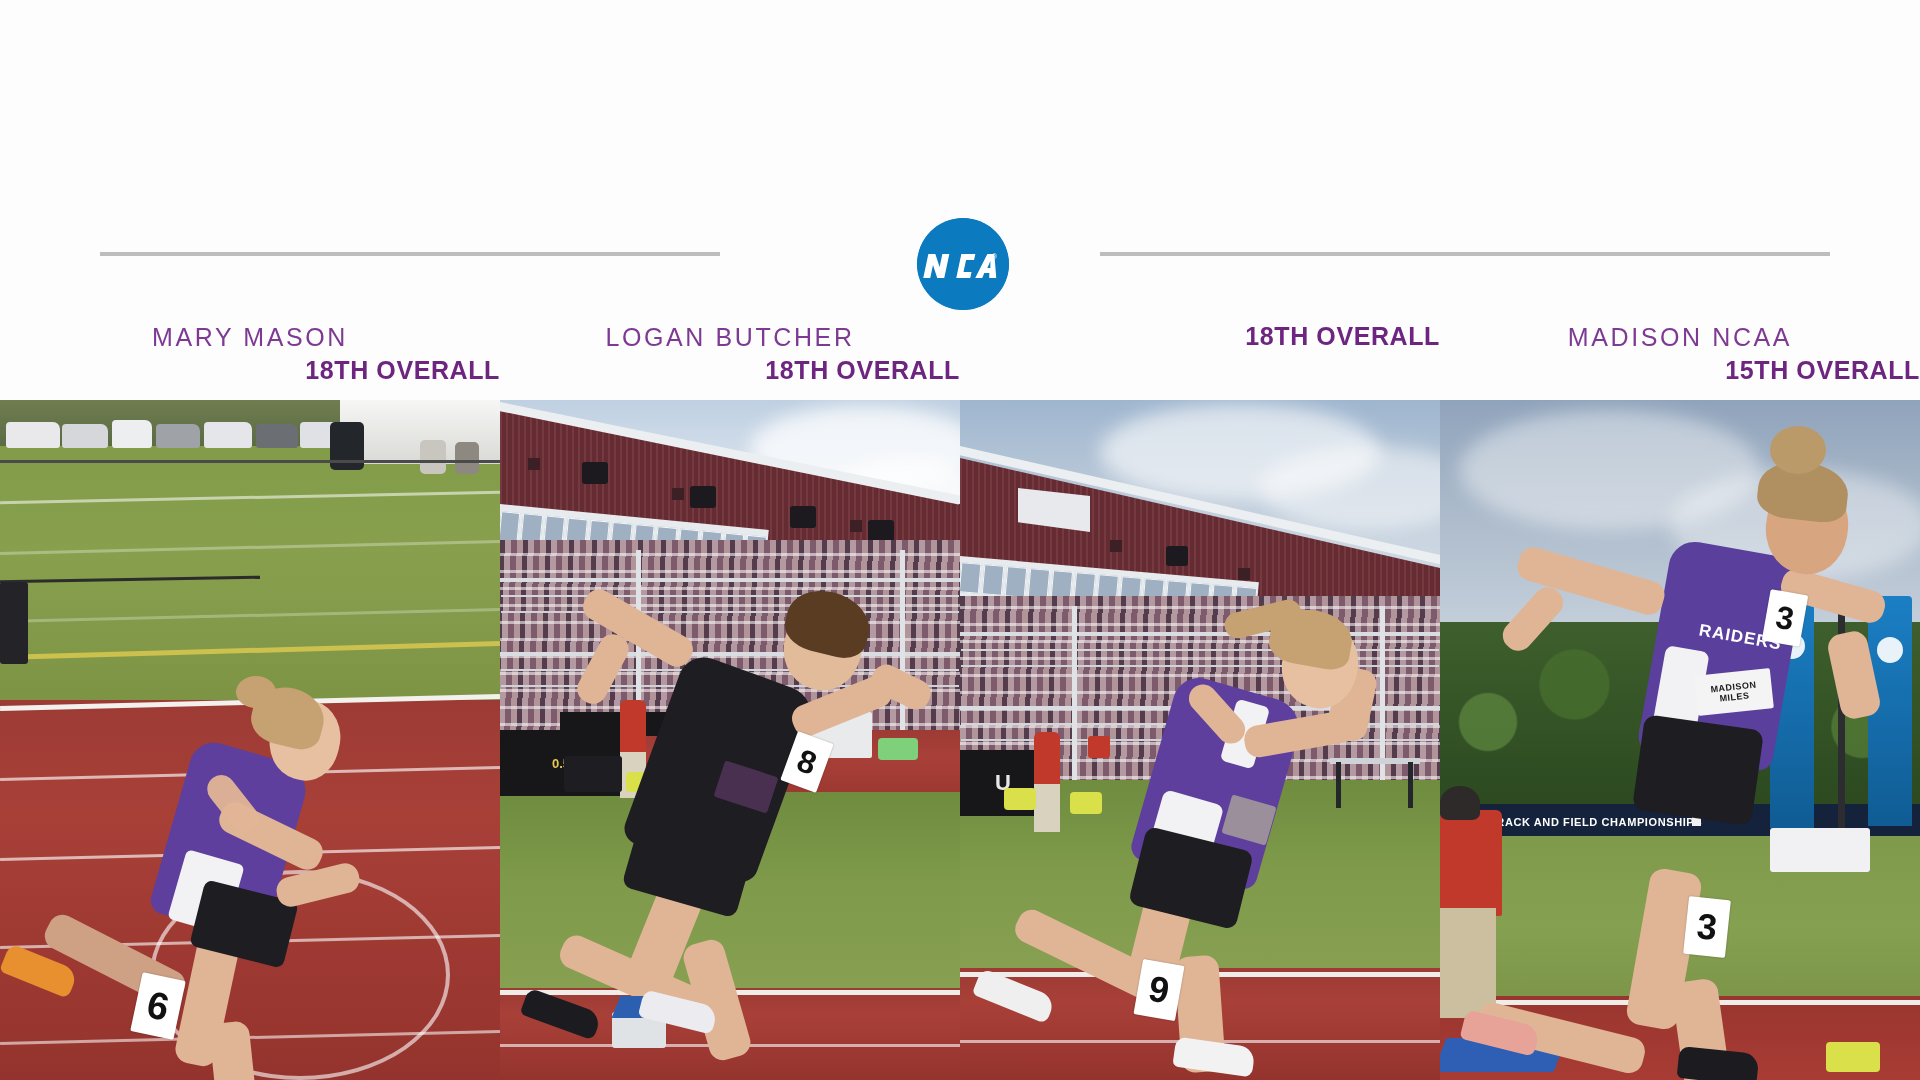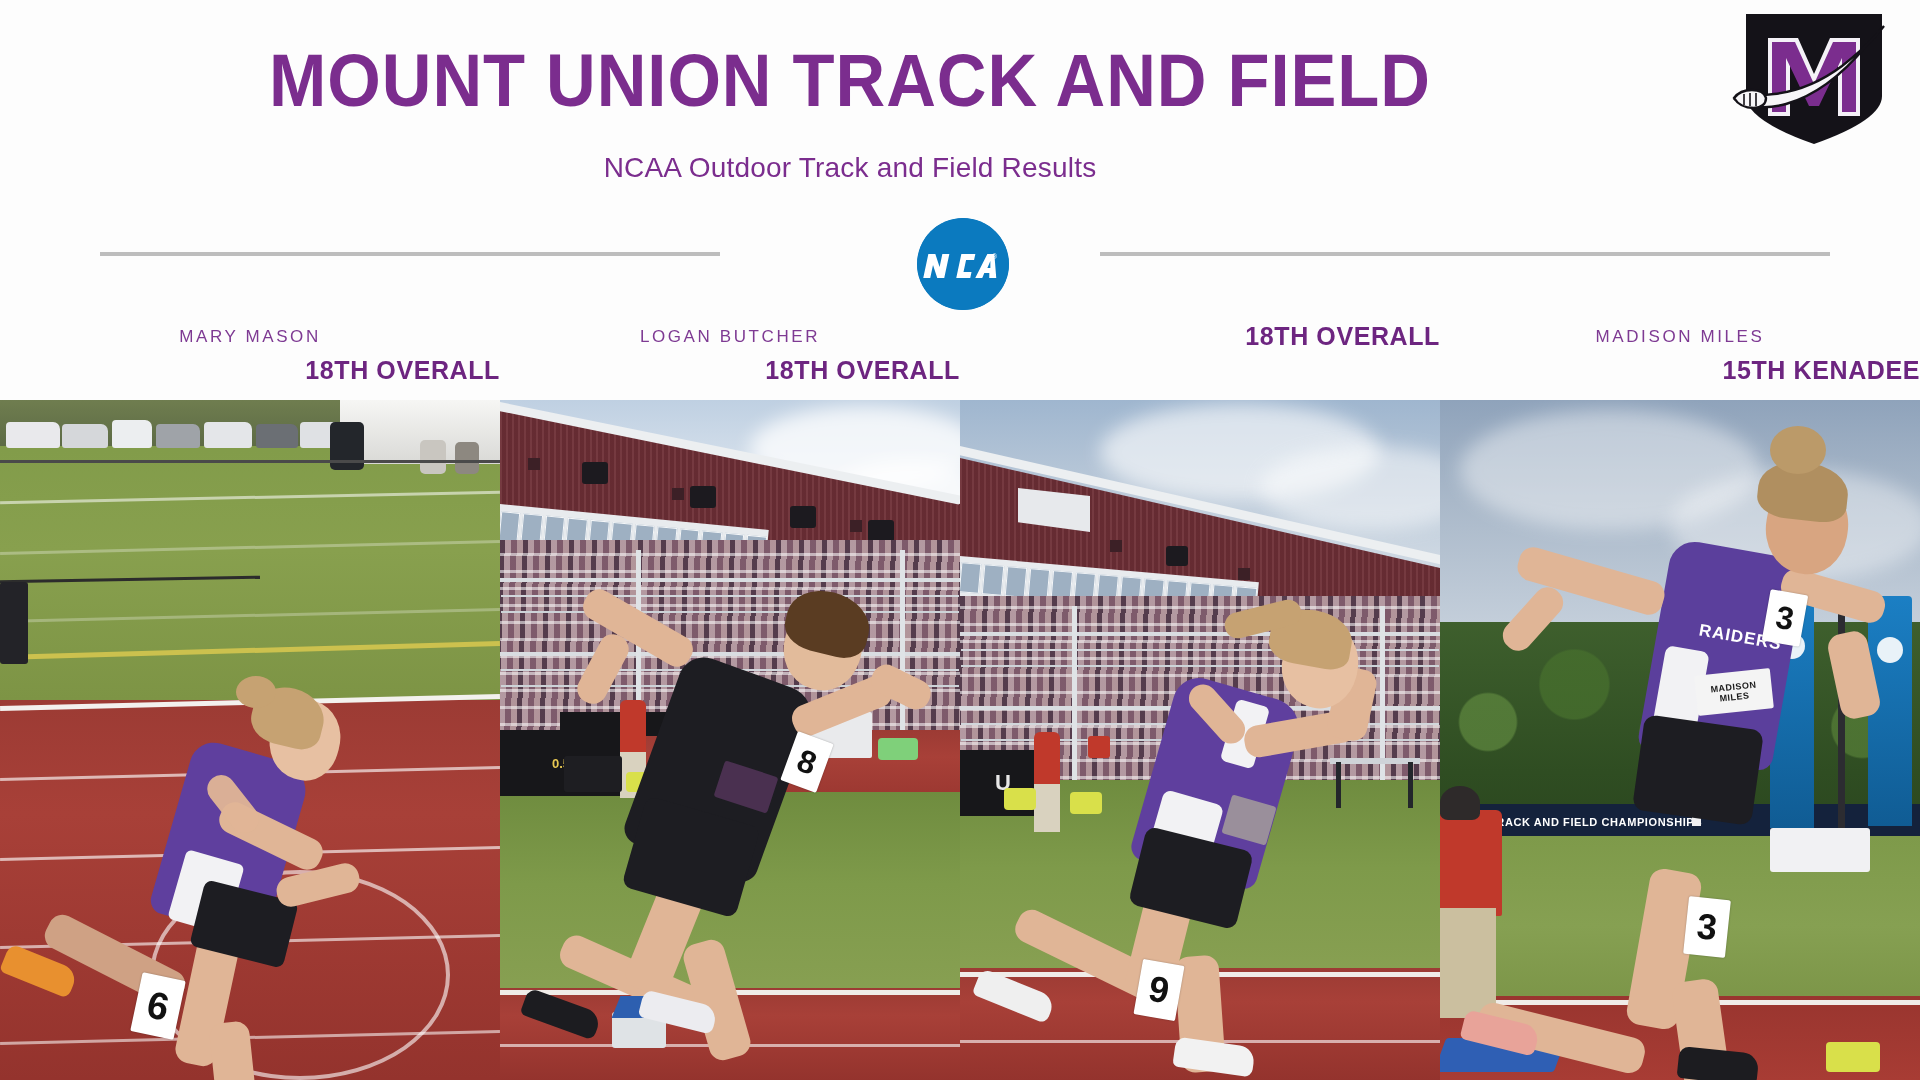--- a/index.html
+++ b/index.html
@@ -86,21 +86,21 @@
     flex: 0 0 auto;
     text-align: center;
     padding-top: 4px;
   }
   .name-cell.c1 { width: 500px; }
   .name-cell.c2 { width: 460px; }
   .name-cell.c3 { width: 480px; }
   .name-cell.c4 { width: 480px; }
 
   .athlete-name {
-    font-size: 17px;
+    font-size: 25px;
     font-weight: 400;
     letter-spacing: 2.6px;
     color: #7e3a93;
     line-height: 34px;
     white-space: nowrap;
   }
   .athlete-place {
     font-size: 25px;
     font-weight: 700;
     letter-spacing: 0.6px;
@@ -317,42 +317,20 @@
     color: #e8c852;
     font-size: 13px; font-weight: 700;
     display: flex; align-items: center; justify-content: center;
   }
 </style>
 </head>
 <body>
 
 <div id="stage">
 
-  <div class="header">
-
-    <div class="title">MOUNT UNION TRACK AND FIELD</div>
-
-    <div class="subtitle">NCAA Outdoor Track and Field Results</div>
-
-    <div class="logo-wrap">
-      <svg viewBox="0 0 178 142" width="178" height="142" aria-hidden="true">
-        <path d="M22 6 H158 V88 Q158 112 90 136 Q22 112 22 88 Z" fill="#141218"></path>
-        <g>
-          <path d="M44 30 H74 L90 66 L106 30 H136 V108 H114 V56 L96 94 H84 L66 56 V108 H44 Z" fill="#f4f1f7"></path>
-          <path d="M48 34 H71 L90 76 L109 34 H132 V104 H118 V50 L95 98 H85 L62 50 V104 H48 Z" fill="#7b2d8e"></path>
-        </g>
-        <g>
-          <path d="M12 92 Q32 104 62 96 Q104 84 142 38 Q152 27 160 18 Q146 36 118 58
-                   Q86 82 50 86 Q28 88 12 92 Z" fill="#f7f6f8" stroke="#141218" stroke-width="2.4"></path>
-          <path d="M10 90 Q16 82 28 82 Q40 82 42 90 Q42 99 30 100 Q16 100 10 90 Z" fill="#f7f6f8" stroke="#141218" stroke-width="2.4"></path>
-          <path d="M20 86 L20 97 M26 85 L26 98 M32 85 L32 98" stroke="#141218" stroke-width="1.6"></path>
-        </g>
-      </svg>
-    </div>
-  </div>
 
   <div class="rule rule-left"></div>
   <div class="rule rule-right"></div>
 
   <div class="ncaa-badge">
     <svg viewBox="0 0 92 92" width="92" height="92" aria-hidden="true">
       <circle cx="46" cy="46" r="46" fill="#0b7abf"></circle>
       <g fill="#ffffff" transform="skewX(-12) translate(9,0)">
         <path d="M10 36 h7 l7 13 v-13 h7 v24 h-7 l-7 -13 v13 h-7 z"></path>
         <path d="M43 36 h14 v6 h-8 v12 h8 v6 h-14 z"></path>
@@ -372,22 +350,22 @@
     <div class="name-cell c2">
       <div class="athlete-name">LOGAN BUTCHER</div>
       <div class="athlete-place">18TH OVERALL</div>
     </div>
 
     <div class="name-cell c3">
       <div class="athlete-place">18TH OVERALL</div>
     </div>
 
     <div class="name-cell c4">
-      <div class="athlete-name">MADISON MILES</div>
-      <div class="athlete-place">15TH KENADEE</div>
+      <div class="athlete-name">MADISON NCAA</div>
+      <div class="athlete-place">15TH OVERALL</div>
     </div>
   </div>
 
   <div class="photos">
 
     <div class="photo p1">
       <div class="scene">
 
         <div class="grass" style="left:0;top:0;width:500px;height:300px;
              background:linear-gradient(#7f9a48,#88a04e 50%,#7d9445);"></div>

